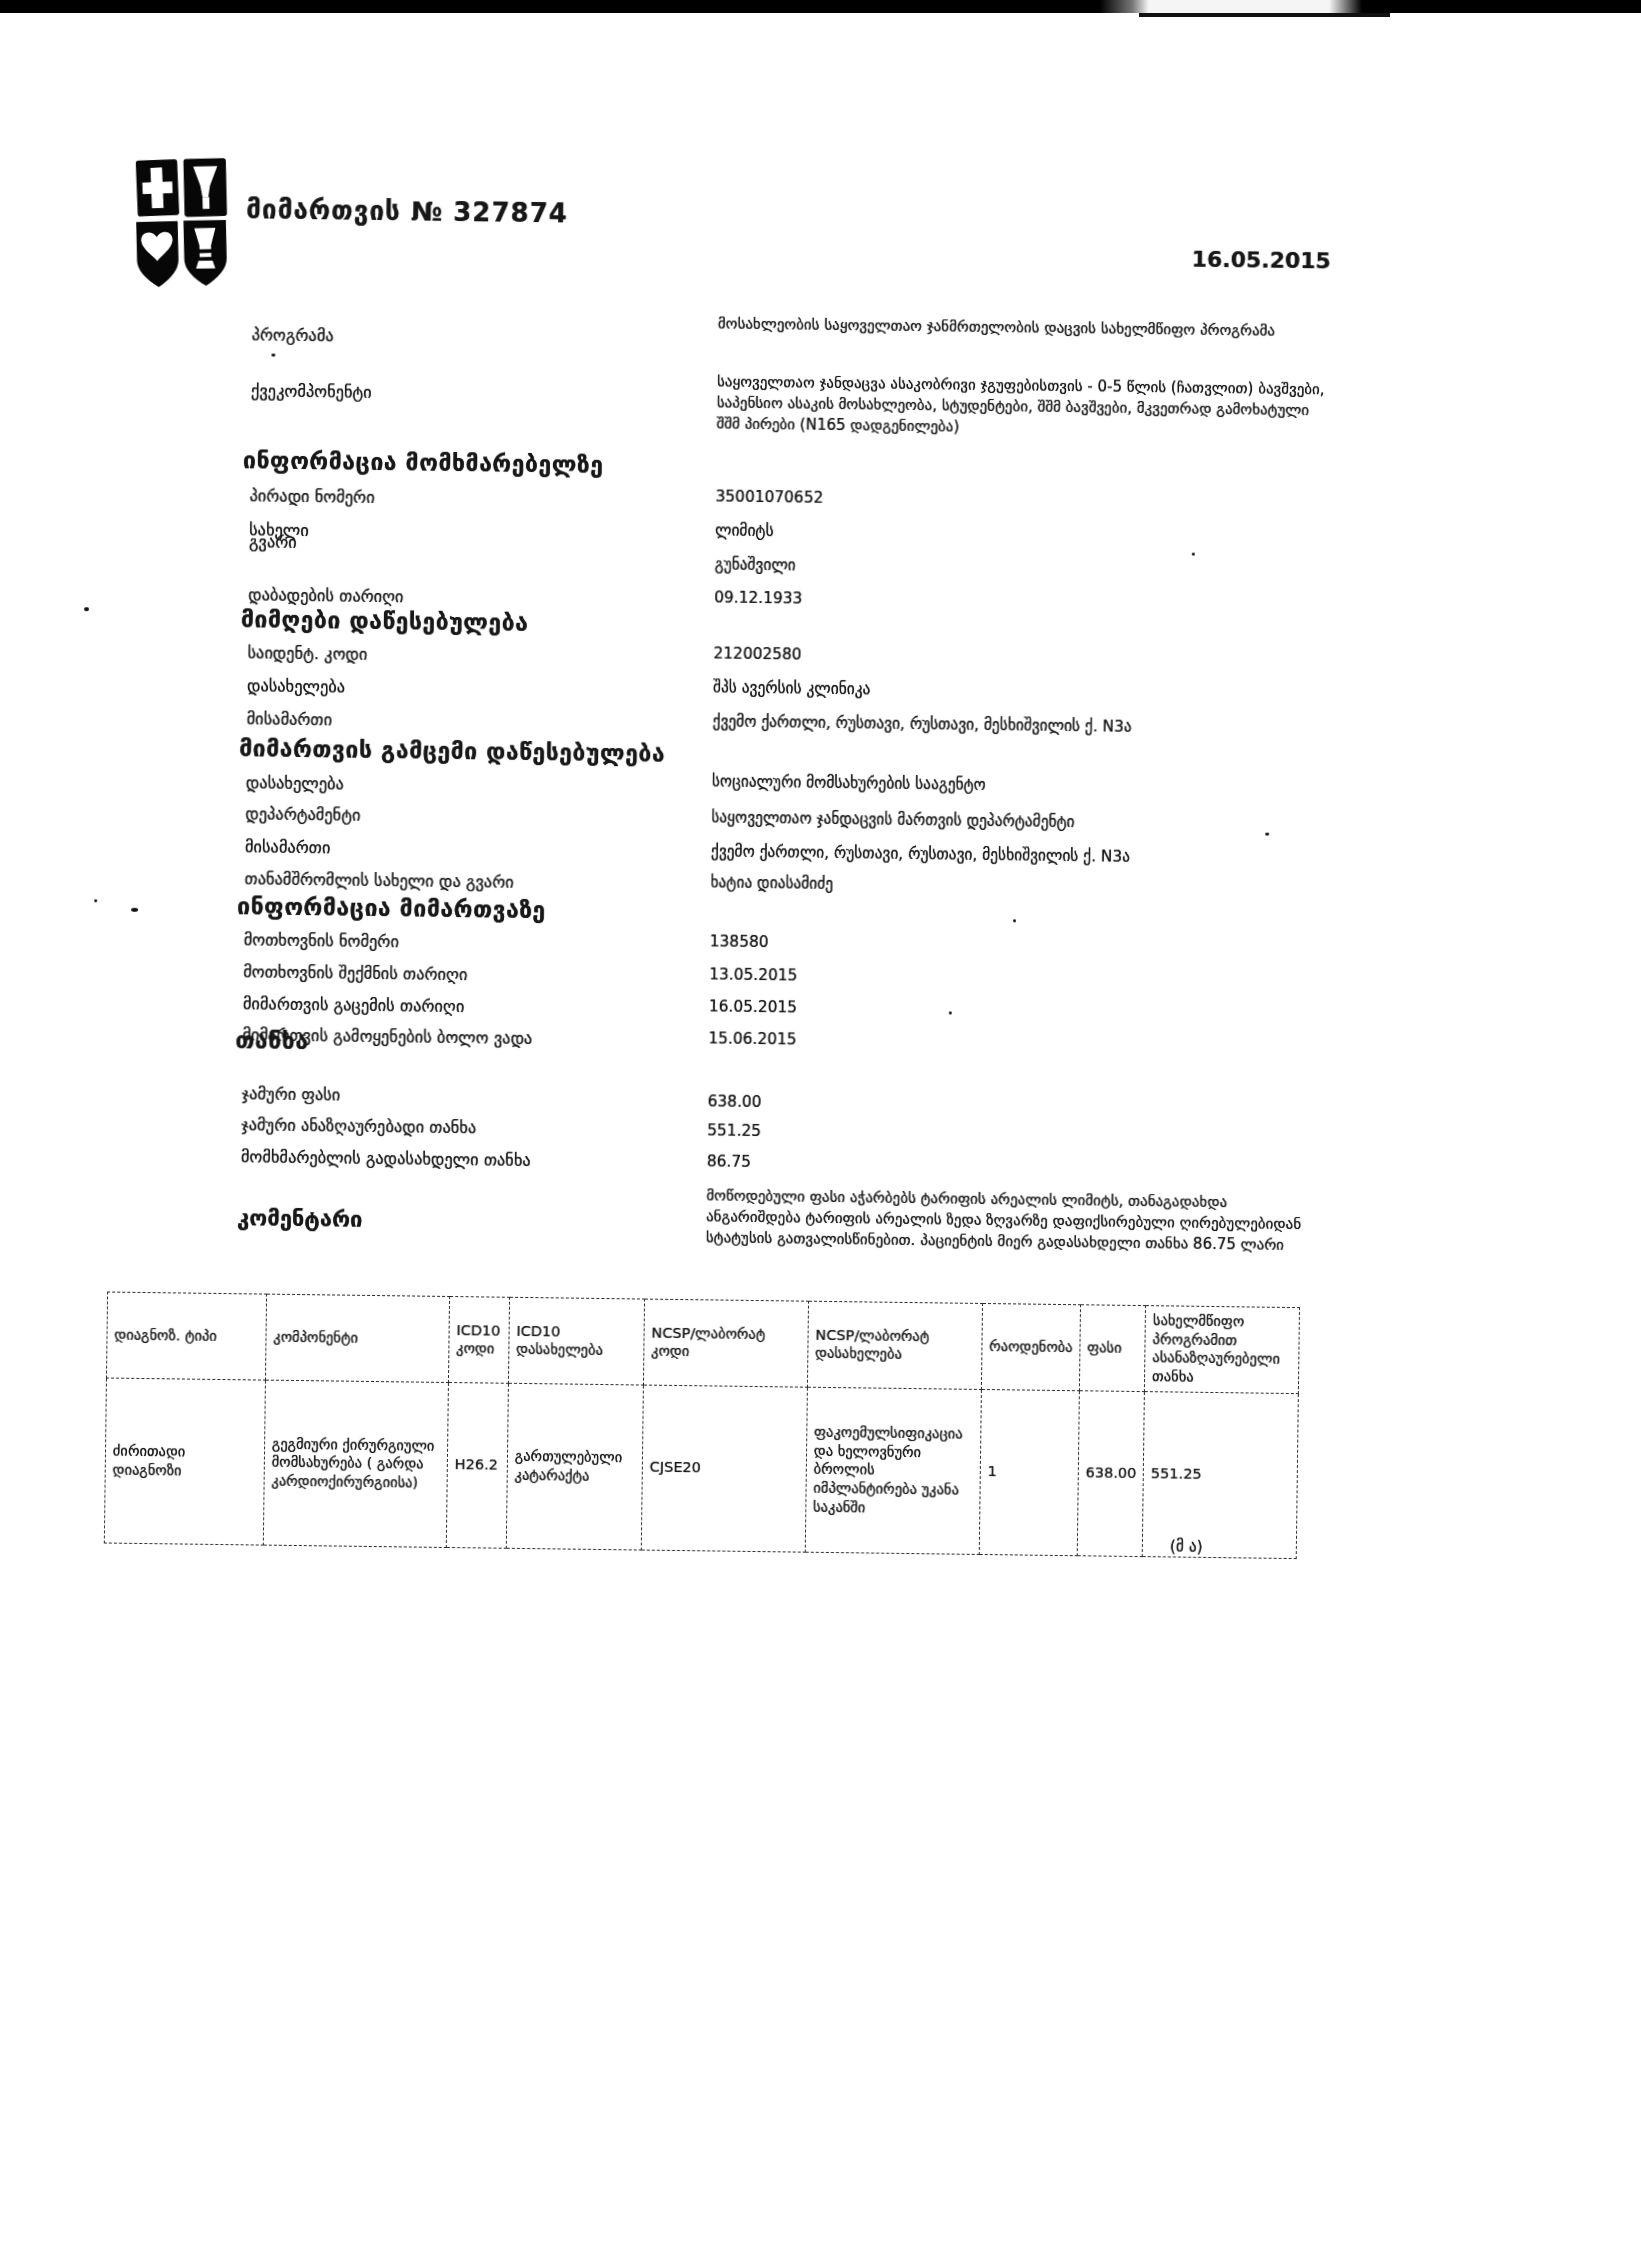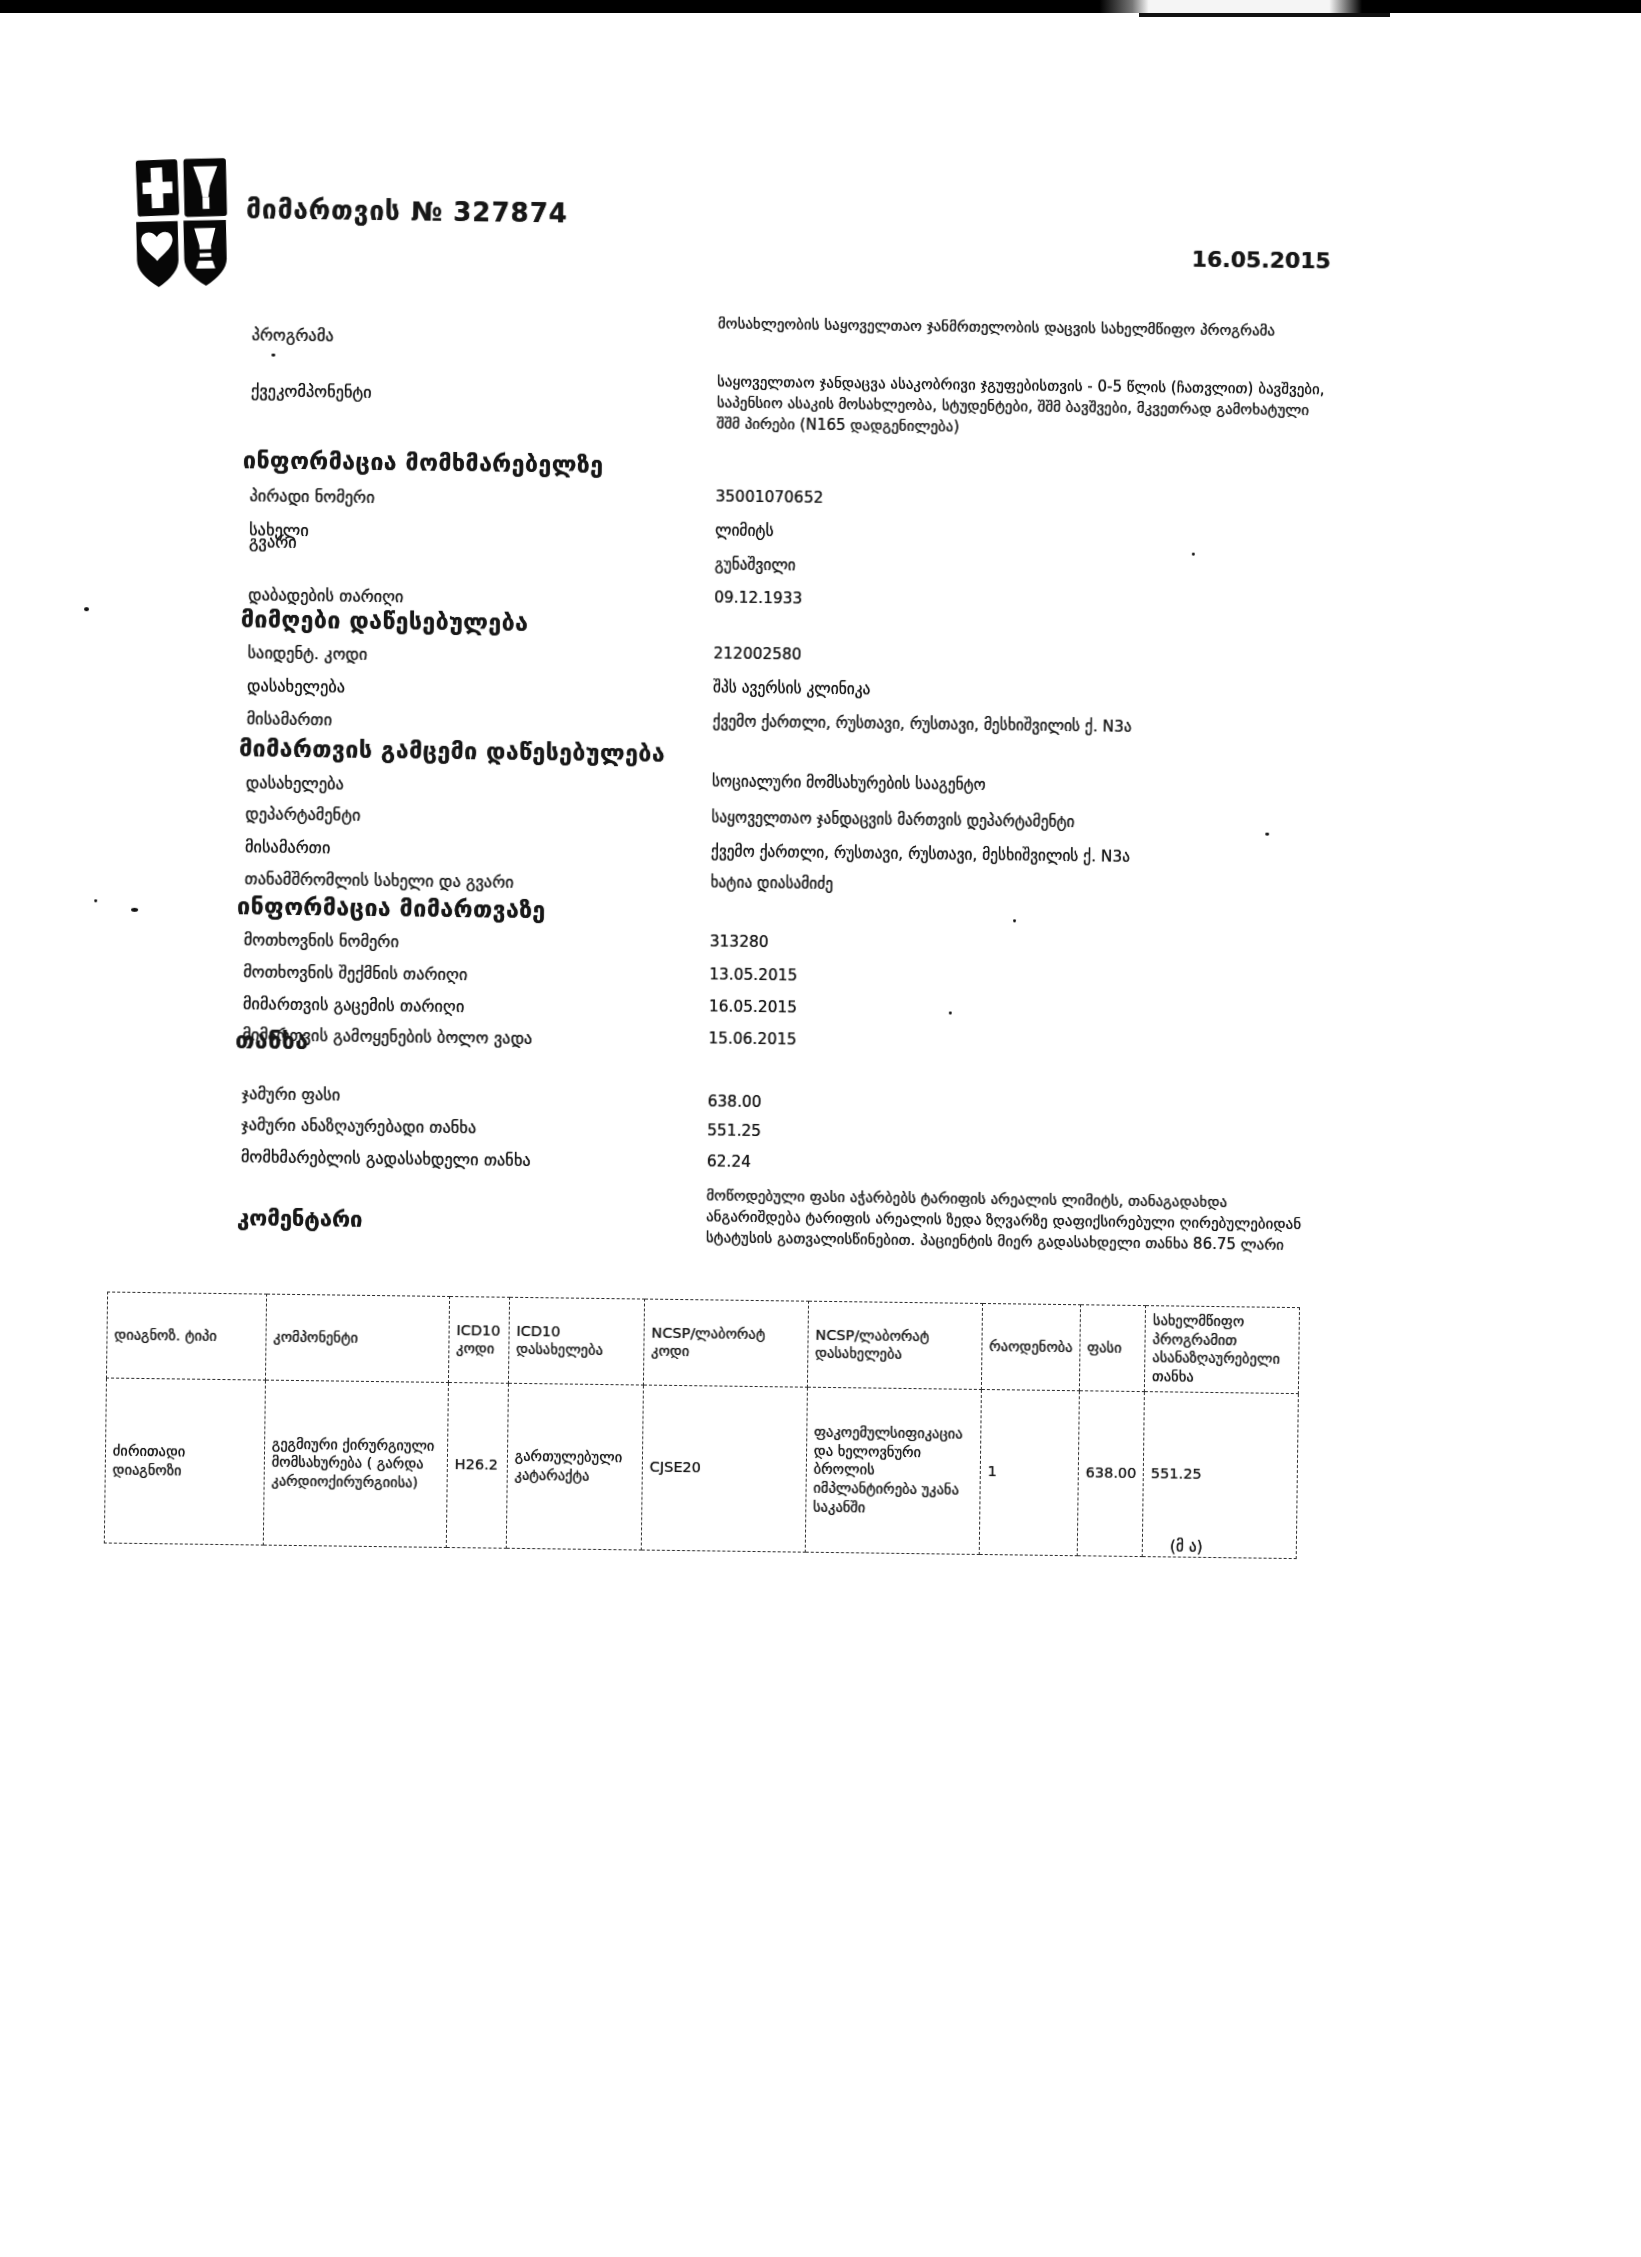--- a/index.html
+++ b/index.html
@@ -98,35 +98,35 @@
     <div class="t val" style="top:763px">სოციალური მომსახურების სააგენტო</div>
     <div class="t lbl" style="top:801px">დეპარტამენტი</div>
     <div class="t val" style="top:799px">საყოველთაო ჯანდაცვის მართვის დეპარტამენტი</div>
     <div class="t lbl" style="top:834px">მისამართი</div>
     <div class="t val" style="top:833px">ქვემო ქართლი, რუსთავი, რუსთავი, მესხიშვილის ქ. N3ა</div>
     <div class="t lbl" style="top:866px">თანამშრომლის სახელი და გვარი</div>
     <div class="t val" style="top:864px">ხატია დიასამიძე</div>
 
     <div class="t hd" style="top:890px">ინფორმაცია მიმართვაზე</div>
     <div class="t lbl" style="top:927px">მოთხოვნის ნომერი</div>
-    <div class="t val" style="top:923px">313280</div>
+    <div class="t val" style="top:923px">138580</div>
     <div class="t lbl" style="top:959px">მოთხოვნის შექმნის თარიღი</div>
     <div class="t val" style="top:956px">13.05.2015</div>
     <div class="t lbl" style="top:991px">მიმართვის გაცემის თარიღი</div>
     <div class="t val" style="top:988px">16.05.2015</div>
     <div class="t lbl" style="top:1022px">მიმართვის გამოყენების ბოლო ვადა</div>
     <div class="t val" style="top:1020px">15.06.2015</div>
 
     <div class="t hd" style="top:1024px">თანხა</div>
     <div class="t lbl" style="top:1081px">ჯამური ფასი</div>
     <div class="t val" style="top:1083px">638.00</div>
     <div class="t lbl" style="top:1112px">ჯამური ანაზღაურებადი თანხა</div>
     <div class="t val" style="top:1112px">551.25</div>
     <div class="t lbl" style="top:1144px">მომხმარებლის გადასახდელი თანხა</div>
-    <div class="t val" style="top:1143px">62.24</div>
+    <div class="t val" style="top:1143px">86.75</div>
 
     <div class="t cmt-l" style="top:1202px">კომენტარი</div>
     <div class="t val par" style="top:1176px">მოწოდებული ფასი აჭარბებს ტარიფის არეალის ლიმიტს, თანაგადახდა ანგარიშდება ტარიფის არეალის ზედა ზღვარზე დაფიქსირებული ღირებულებიდან სტატუსის გათვალისწინებით. პაციენტის მიერ გადასახდელი თანხა 86.75 ლარი</div>
 
     <table class="grid">
       <colgroup>
         <col style="width:159px">
           <col style="width:183px">
           <col style="width:60px">
         <col style="width:135px">

